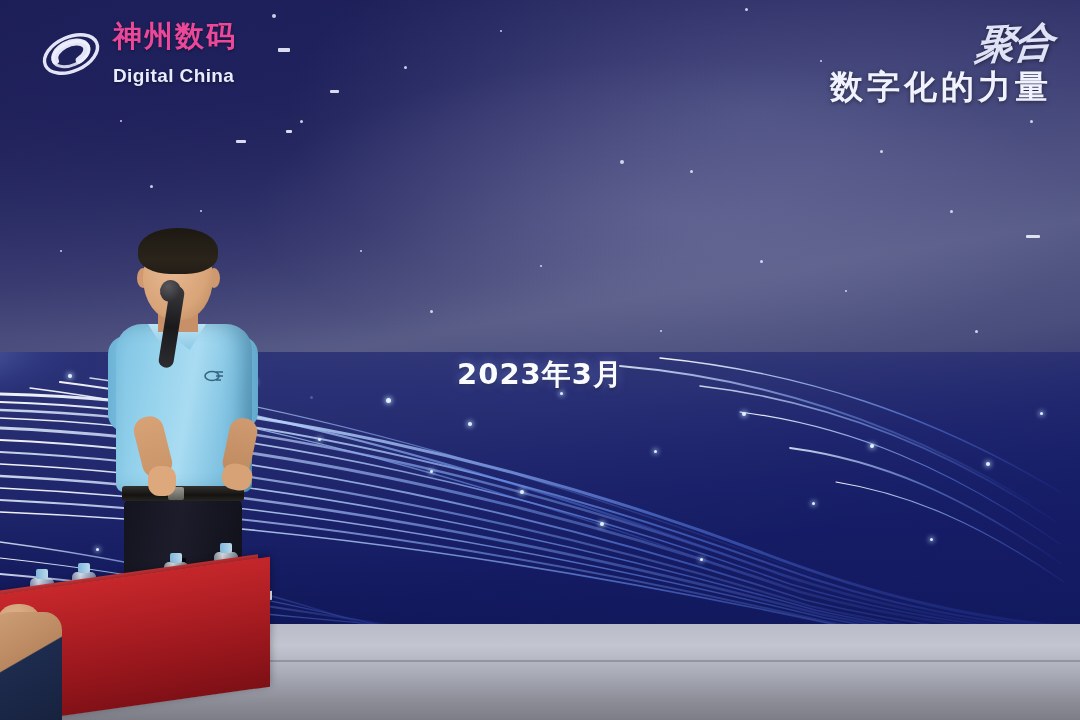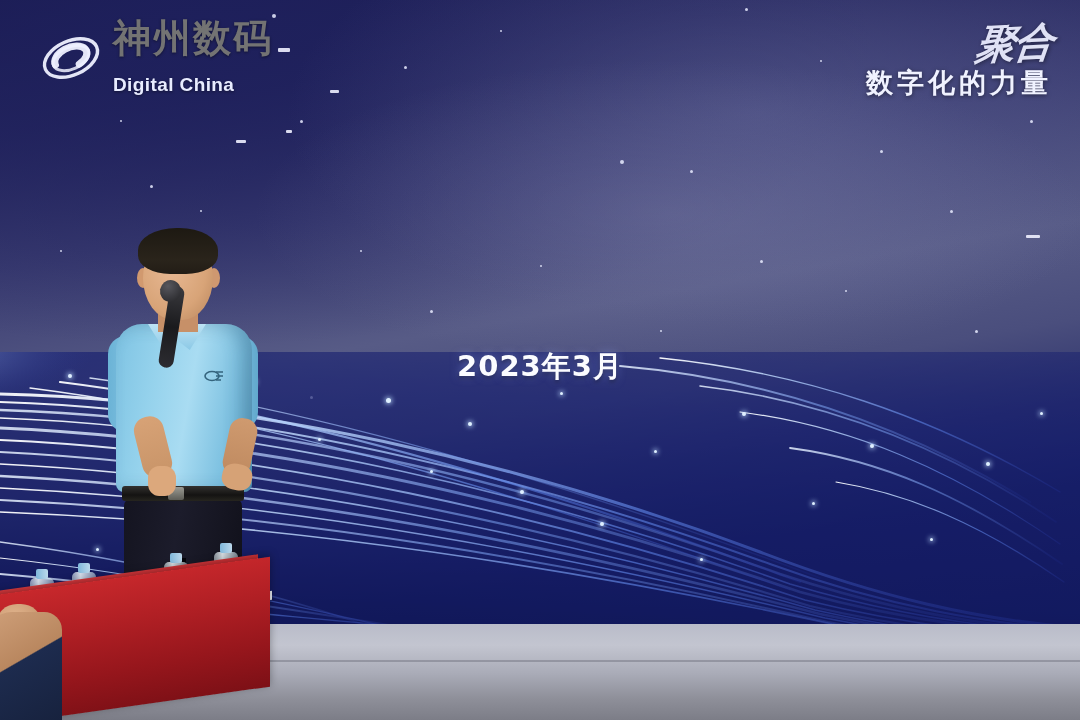--- a/index.html
+++ b/index.html
@@ -35,44 +35,44 @@
     background:linear-gradient(185deg, rgba(20,24,80,0) 0%, rgba(22,30,110,.35) 25%, rgba(16,22,86,.62) 70%, rgba(10,14,60,.85) 100%);
   }
   .flow{position:absolute;left:0;top:0;width:1080px;height:278px;}
   .flow svg{display:block;}
   .fparticle{position:absolute;background:#dff0ff;border-radius:50%;box-shadow:0 0 5px 1px rgba(190,220,255,.85);}
 
   
   .logo-dc{position:absolute;left:40px;top:22px;display:flex;align-items:center;gap:11px;}
   .logo-mark{width:62px;height:56px;}
   .logo-txt{display:flex;flex-direction:column;line-height:1;}
-  .logo-cn{font-size:38px;color:#737373;letter-spacing:2px;font-weight:600;
-           text-shadow:0 1px 3px rgba(0,0,0,.45);font-family:Liberation Mono, monospace;}
+  .logo-cn{font-size:29px;color:#ec4899;letter-spacing:2px;font-weight:600;
+           text-shadow:0 1px 3px rgba(0,0,0,.45);font-family:Liberation Sans, sans-serif;}
   .logo-en{font-size:19px;color:#e8ecff;letter-spacing:.4px;margin-top:15px;font-weight:600;
            text-shadow:0 1px 3px rgba(0,0,0,.45);}
 
   
   .logo-right{position:absolute;right:28px;top:16px;text-align:right;}
   .calli{font-size:40px;color:#eceeff;font-weight:700;letter-spacing:-2px;
          font-family:"DejaVu Serif",serif;font-style:italic;
          transform:skewX(-9deg) rotate(-3deg);display:inline-block;
          text-shadow:1px 1px 4px rgba(0,0,0,.5);opacity:.93;}
-  .calli-sub{font-size:27px;color:#f0f2ff;letter-spacing:4px;font-weight:600;margin-top:-6px;
+  .calli-sub{font-size:33px;color:#f0f2ff;letter-spacing:4px;font-weight:600;margin-top:-6px;
              font-family:"DejaVu Sans",sans-serif;text-shadow:0 1px 4px rgba(0,0,0,.5);}
 
   
   .slide-title{
     position:absolute;left:0;top:184px;width:1080px;text-align:center;
     font-size:47px;font-weight:800;letter-spacing:3px;color:#fdfdff;
     font-family:"DejaVu Sans",sans-serif;
     text-shadow:0 0 14px rgba(160,175,255,.55),0 2px 5px rgba(0,0,0,.55);
   }
   .slide-title span{display:inline-block;transform:scaleY(1.12);}
   .slide-date{
-    position:absolute;left:0;top:347px;width:1080px;text-align:center;
+    position:absolute;left:0;top:355px;width:1080px;text-align:center;
     font-size:29px;font-weight:700;color:#fbfcff;letter-spacing:1px;
     font-family:"DejaVu Sans",sans-serif;
     text-shadow:0 0 10px rgba(150,165,255,.5),0 2px 4px rgba(0,0,0,.5);
   }
   .slide-company{
     position:absolute;left:0;top:455px;width:1080px;text-align:center;
     font-size:31px;font-weight:700;color:#fdfdff;letter-spacing:2px;
     font-family:"DejaVu Sans",sans-serif;
     text-shadow:0 0 12px rgba(140,180,255,.6),0 2px 5px rgba(0,0,0,.5);
   }

